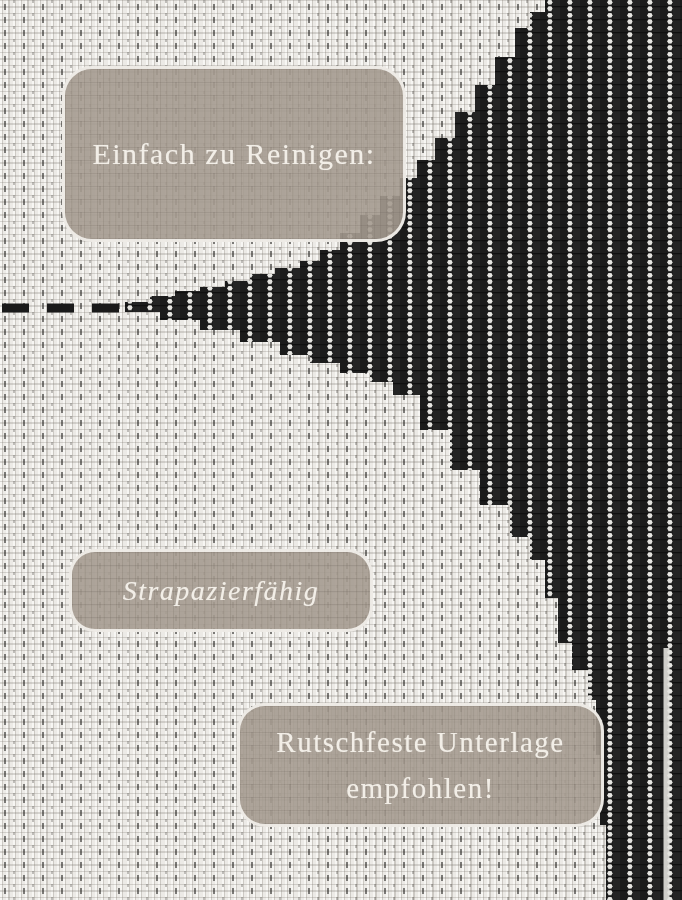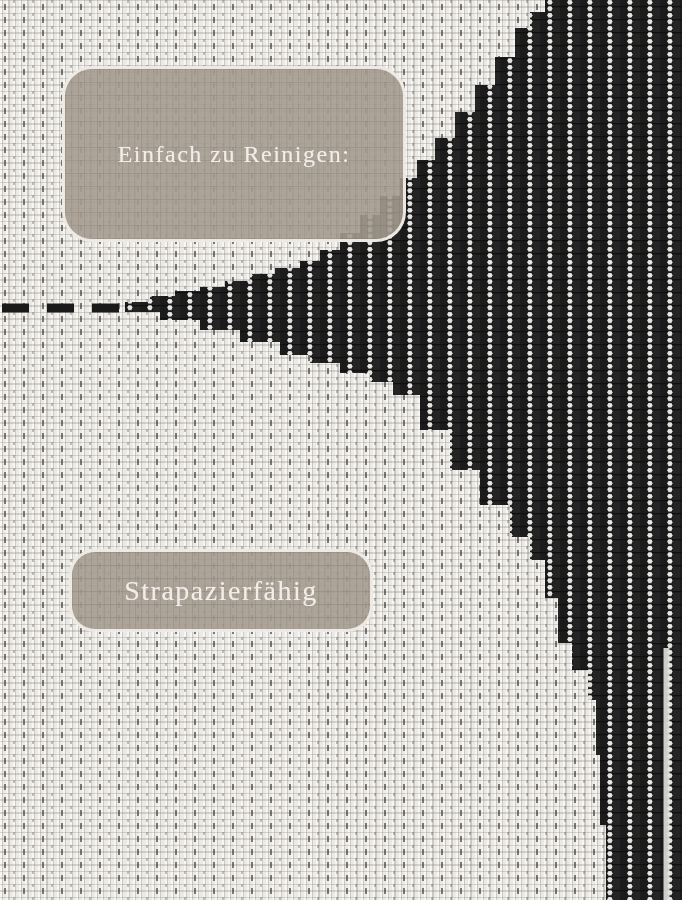--- a/index.html
+++ b/index.html
@@ -26,23 +26,23 @@
     background-image:
       repeating-linear-gradient(90deg, rgba(88,80,72,0.12) 0 1px, rgba(88,80,72,0) 1px 6.3px),
       repeating-linear-gradient(180deg, rgba(88,80,72,0.15) 0 1px, rgba(88,80,72,0) 1px 13px);
     border:3px solid rgba(247,245,240,0.88);
     display:flex;flex-direction:column;justify-content:center;align-items:center;
     text-align:center;color:#f2eee7;
     text-shadow:0 0 1px rgba(255,255,255,0.35);
   }
   .badge-line{white-space:nowrap;}
   .badge-easy{left:62px;top:66px;width:344px;height:176px;border-radius:30px;
-    font-size:24px;line-height:44px;letter-spacing:1.5px;}
+    font-size:30px;line-height:44px;letter-spacing:1.5px;}
   .badge-durable{left:69px;top:549px;width:304px;height:83px;border-radius:26px;
-    font-size:28px;line-height:32px;letter-spacing:1.5px;}
+    font-size:28px;line-height:32px;letter-spacing:1.5px;font-style:italic;}
   .badge-nonslip{left:237px;top:703px;width:367px;height:124px;border-radius:28px;
     font-size:29px;line-height:46px;letter-spacing:1.5px;}
 </style>
 </head>
 <body>
 
 <div class="canvas">
 
   <div class="weave-light"></div>
 
@@ -73,14 +73,18 @@
   </svg>
 
   <div class="badge badge-easy">
     <div class="badge-line">Einfach zu Reinigen:</div>
   </div>
 
   <div class="badge badge-durable">
     <div class="badge-line">Strapazierfähig</div>
   </div>
 
+  <div class="badge badge-nonslip">
+    <div class="badge-line">Rutschfeste Unterlage</div>
+    <div class="badge-line">empfohlen!</div>
+  </div>
 
 </div>
 
 </body></html>

